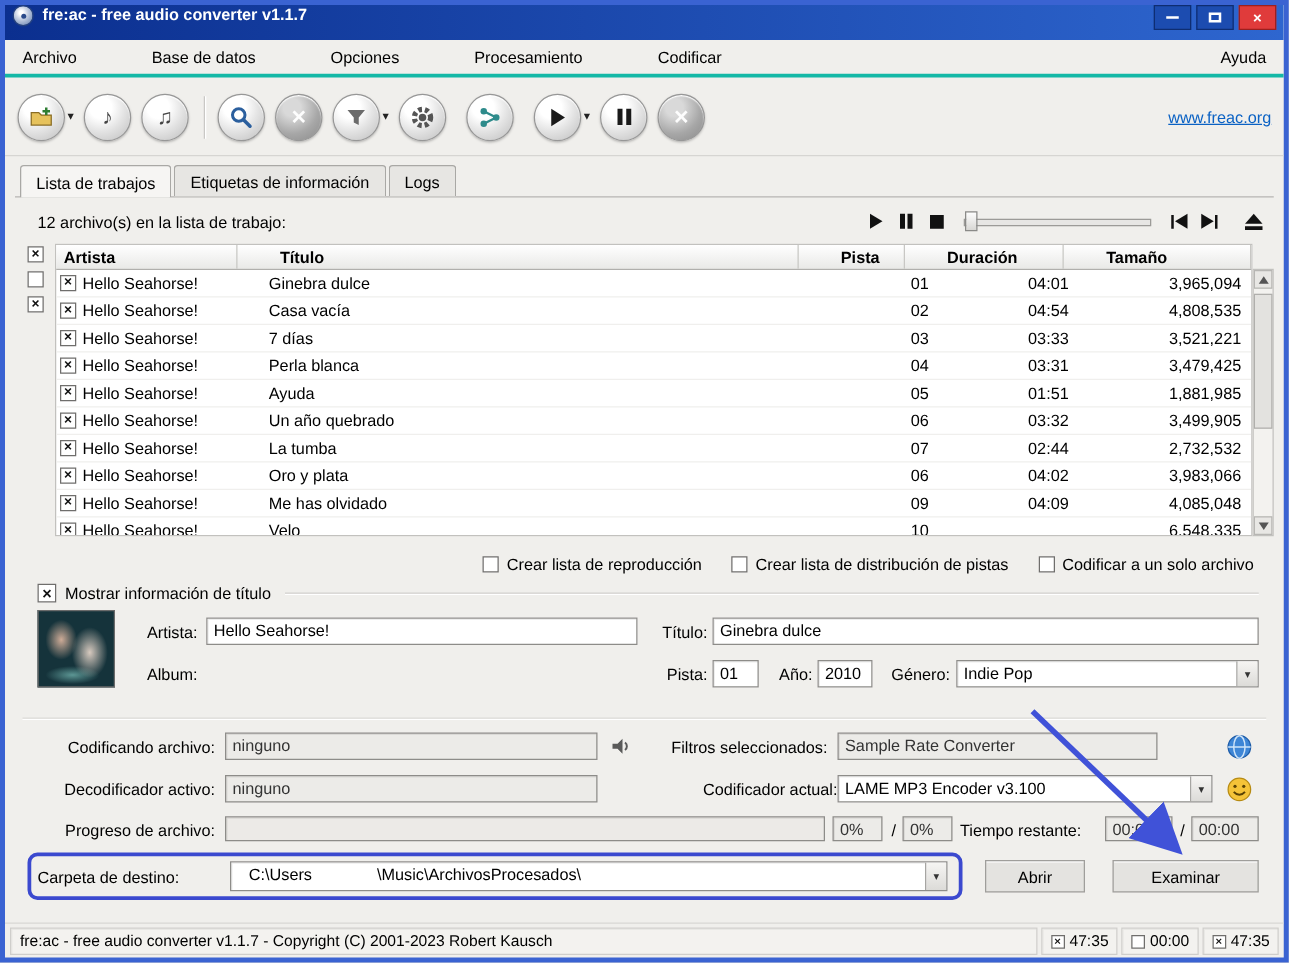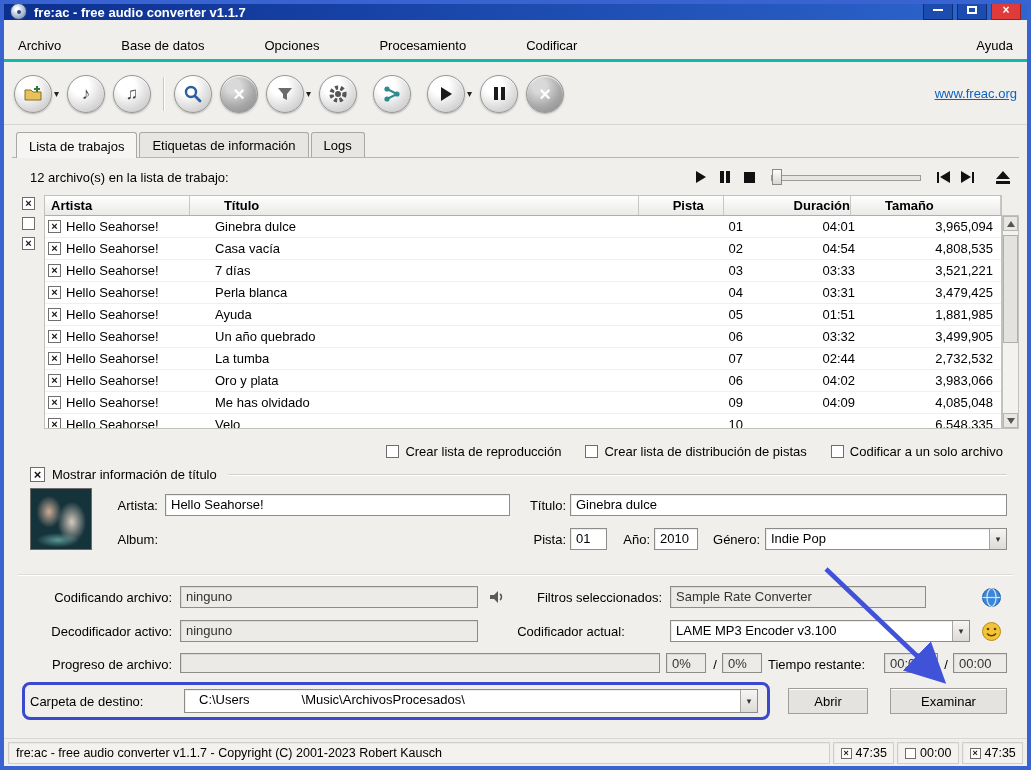--- a/index.html
+++ b/index.html
@@ -2,22 +2,22 @@
 <html><head>
 <meta charset="utf-8">
 <style>
   * { margin:0; padding:0; box-sizing:border-box; }
   html,body { width:1031px; height:770px; overflow:hidden; }
   body { font-family:"Liberation Sans","DejaVu Sans",sans-serif; font-size:13px; color:#000; background:#9aa0a6; }
 
   .window { position:absolute; inset:0; border:4px solid #3a63d2; background:#f0efec; overflow:hidden; }
 
   
-  .titlebar { position:absolute; left:0; top:0; right:0; height:16px;
-    background:linear-gradient(90deg,#0b2f8f,#2e66cf); display:flex; align-items:flex-end; padding:0 6px; }
+  .titlebar { position:absolute; left:0; top:0; right:0; height:28px;
+    background:linear-gradient(90deg,#0b2f8f,#2e66cf); display:flex; align-items:flex-start; padding:0 6px; }
   .app-icon { width:17px; height:17px; border-radius:50%; margin-right:7px; flex:0 0 auto;
     background:radial-gradient(circle at 40% 35%, #ffffff 0 12%, #cdd6e6 35%, #8fa3c6 70%, #5d77a8 100%);
     border:1px solid #23407f; position:relative; }
   .app-icon::after { content:""; position:absolute; left:6px; top:6px; width:4px; height:4px; border-radius:50%; background:#2a4a8a; }
   .titlebar .title { color:#fff; font-weight:bold; font-size:13px; }
   .win-btns { margin-left:auto; display:flex; gap:4px; }
   .wbtn { width:30px; height:20px; display:flex; align-items:center; justify-content:center;
     background:#1c4cb0; border:1px solid #0e2d72; color:#fff; font-size:12px; font-weight:bold; cursor:default; }
   .wbtn.close { background:#e03b3b; border-color:#9c1f1f; }
   .minbar { width:10px; height:2px; background:#fff; }
@@ -80,21 +80,21 @@
     justify-content:center; font-size:11px; font-weight:bold; line-height:1; color:#111; flex:0 0 auto; }
 
   
   .table { position:absolute; left:40px; top:191px; width:958px; height:234px; background:#fff; border:1px solid #c2c1be; }
   .thead { display:flex; height:20px; background:linear-gradient(180deg,#ffffff,#e9e9e7); border-bottom:1px solid #b0afac;gap:28px; }
   .th { font-weight:bold; padding:2px 0 0 6px; border-right:1px solid #c8c7c4; overflow:hidden; white-space:nowrap; }
   .tbody { height:212px; overflow:hidden; }
   .tr { height:22px; display:flex; align-items:center; border-bottom:1px solid #f0efed; }
   .td { overflow:hidden; white-space:nowrap; padding-left:6px; }
   .td.num { text-align:right; padding-right:8px; padding-left:0; }
-  .c-artist { width:164px; } .c-title { width:478px; } .c-track { width:64px; } .c-dur { width:112px;text-align:right; } .c-size { width:138px; }
+  .c-artist { width:164px; } .c-title { width:478px; } .c-track { width:64px; } .c-dur { width:112px; } .c-size { width:138px; }
   .td.c-artist { display:flex; align-items:center; gap:5px; padding-left:3px; }
 
   .vscroll { position:absolute; left:998px; top:211px; width:17px; height:214px; background:#f3f2ef; border:1px solid #c2c1be; }
   .sarrow { position:absolute; left:0; right:0; height:15px; background:#e8e7e4; border:1px solid #b7b6b3;
     display:flex; align-items:center; justify-content:center; }
   .sarrow.up { top:0; } .sarrow.down { bottom:0; }
   .sarrow .au { width:0;height:0;border-left:4px solid transparent;border-right:4px solid transparent;border-bottom:6px solid #555; }
   .sarrow .ad { width:0;height:0;border-left:4px solid transparent;border-right:4px solid transparent;border-top:6px solid #555; }
   .sthumb { position:absolute; left:0; right:0; top:19px; height:108px; background:#e3e2df; border:1px solid #b0afac; }
 
@@ -479,21 +479,21 @@
   <span class="icon20" style="left:976px; top:582px;">
     <svg width="21" height="21" viewBox="0 0 21 21">
       <circle cx="10.5" cy="10.5" r="9" fill="#3e86d6" stroke="#1d5ca8"></circle>
       <ellipse cx="10.5" cy="10.5" rx="4.5" ry="9" fill="none" stroke="#cfe4f8" stroke-width="1.2"></ellipse>
       <line x1="1.5" y1="10.5" x2="19.5" y2="10.5" stroke="#cfe4f8" stroke-width="1.2"></line>
     </svg>
   </span>
 
   <span class="lbl" style="left:16px; top:620px; width:152px;">Decodificador activo:</span>
   <div class="field gray" style="left:176px; top:616px; width:298px;">ninguno</div>
-  <span class="lbl" style="left:494px; top:620px; width:146px;text-align:center;">Codificador actual:</span>
+  <span class="lbl" style="left:520px; top:620px; width:146px;">Codificador actual:</span>
   <div class="field combo" style="left:666px; top:616px; width:300px; background:#fff;">
     <span>LAME MP3 Encoder v3.100</span>
     <span class="arrow-btn">▾</span>
   </div>
   <span class="icon20" style="left:976px; top:616px;">
     <svg width="21" height="21" viewBox="0 0 21 21">
       <circle cx="10.5" cy="10.5" r="9" fill="#f4c338" stroke="#b78b12"></circle>
       <circle cx="7" cy="8" r="1.3" fill="#5a4304"></circle>
         <circle cx="14" cy="8" r="1.3" fill="#5a4304"></circle>
       <path d="M6 12.5 C8.5 15.5 12.5 15.5 15 12.5" fill="none" stroke="#5a4304" stroke-width="1.5"></path>

